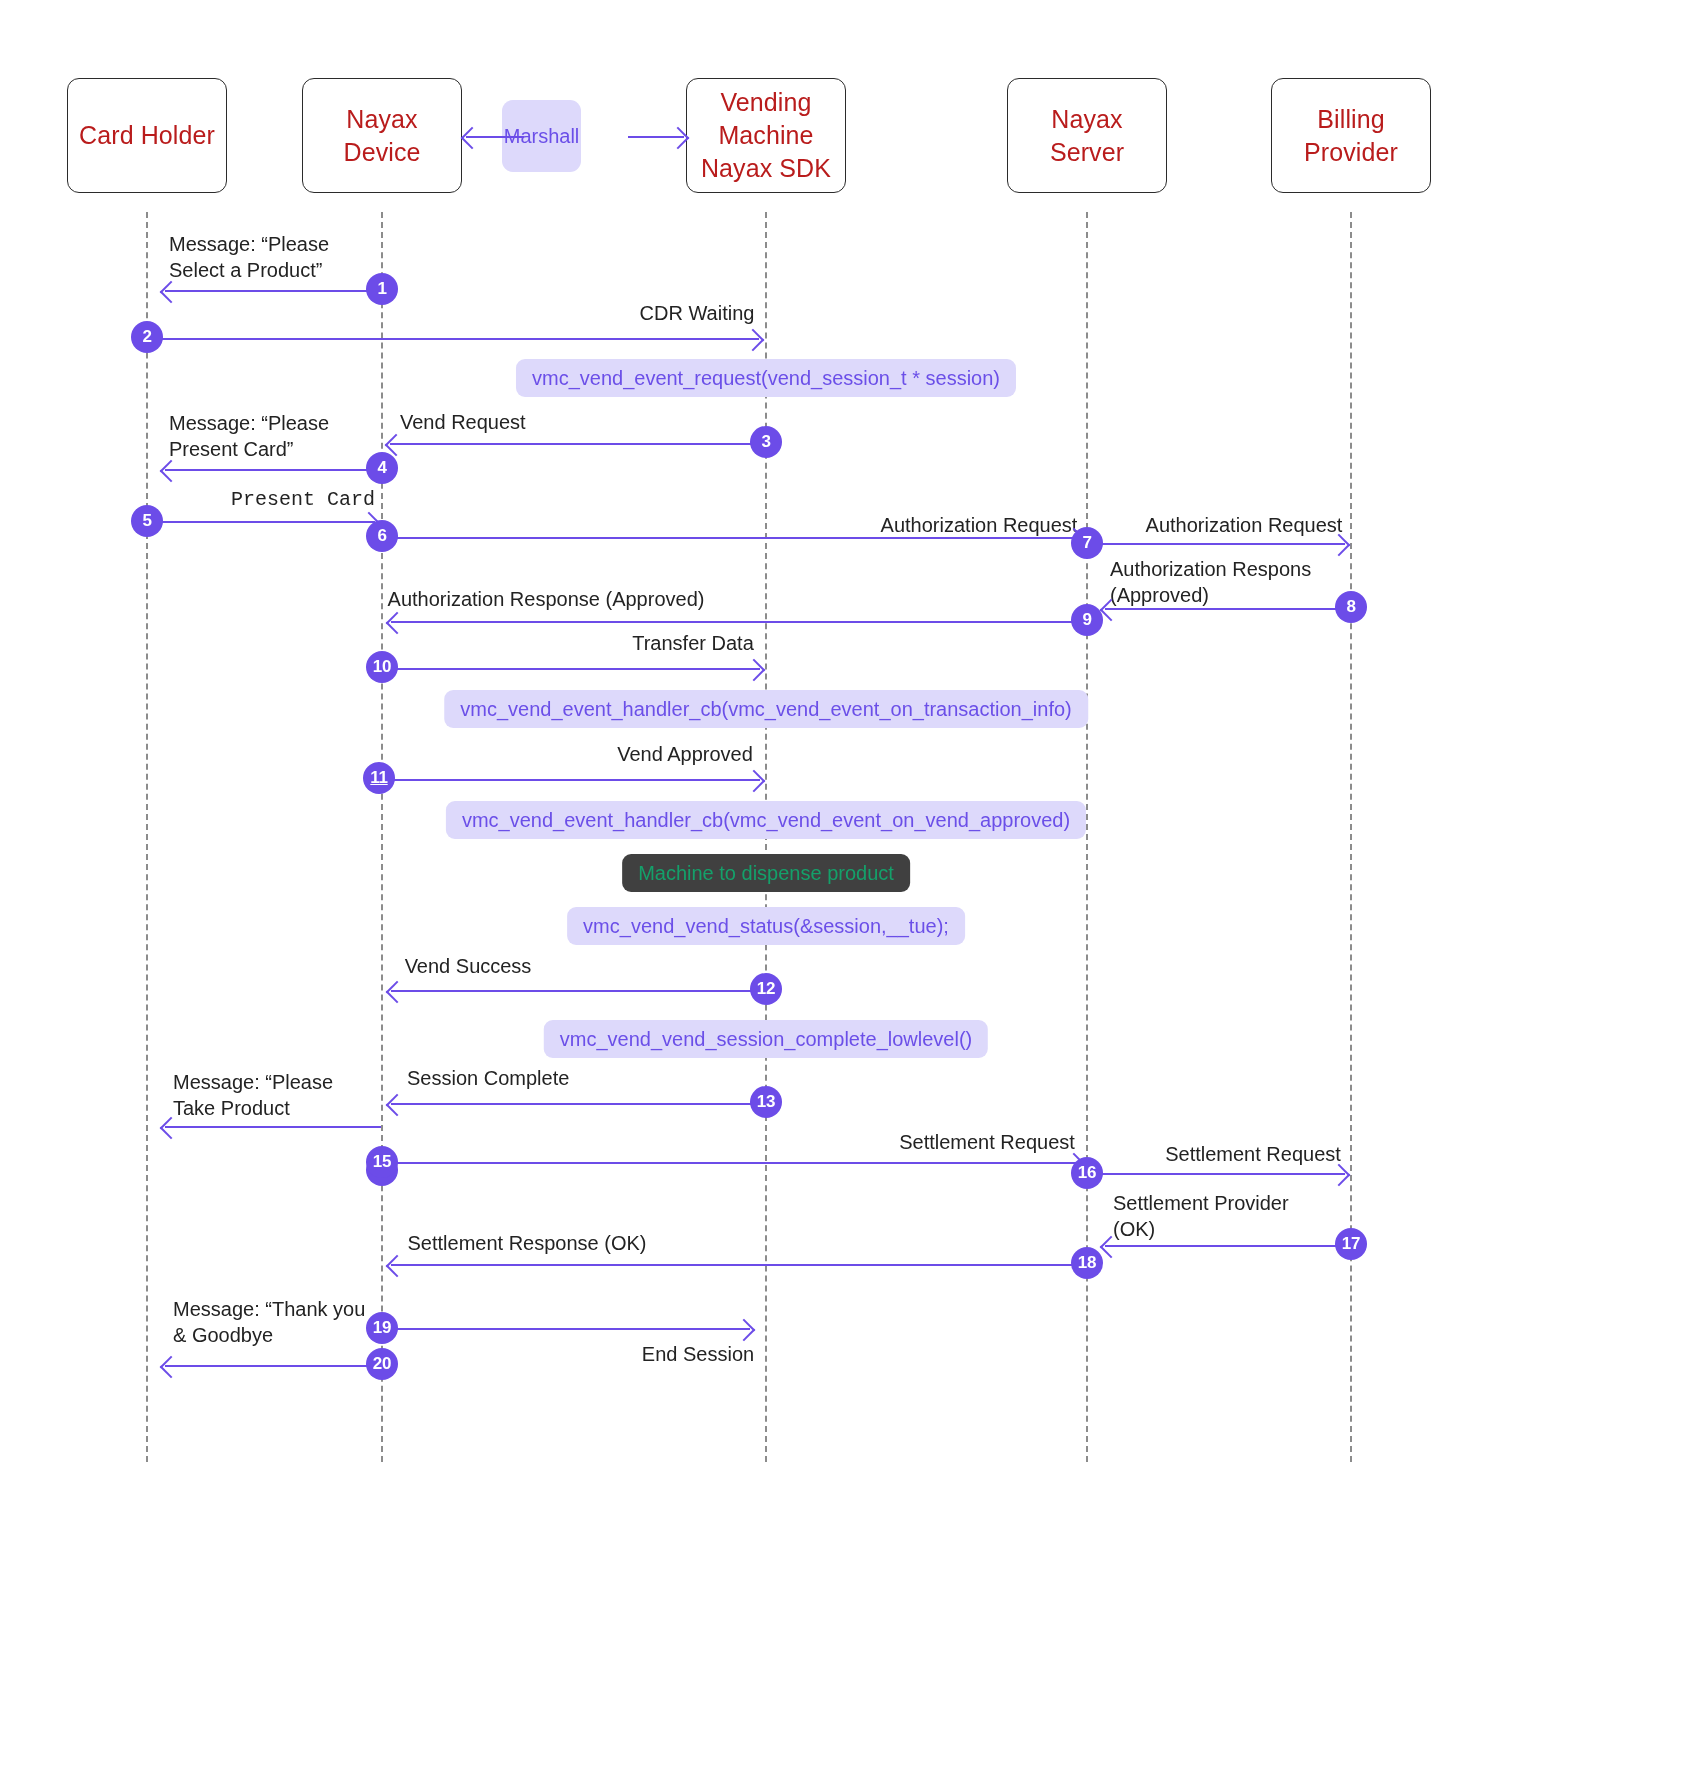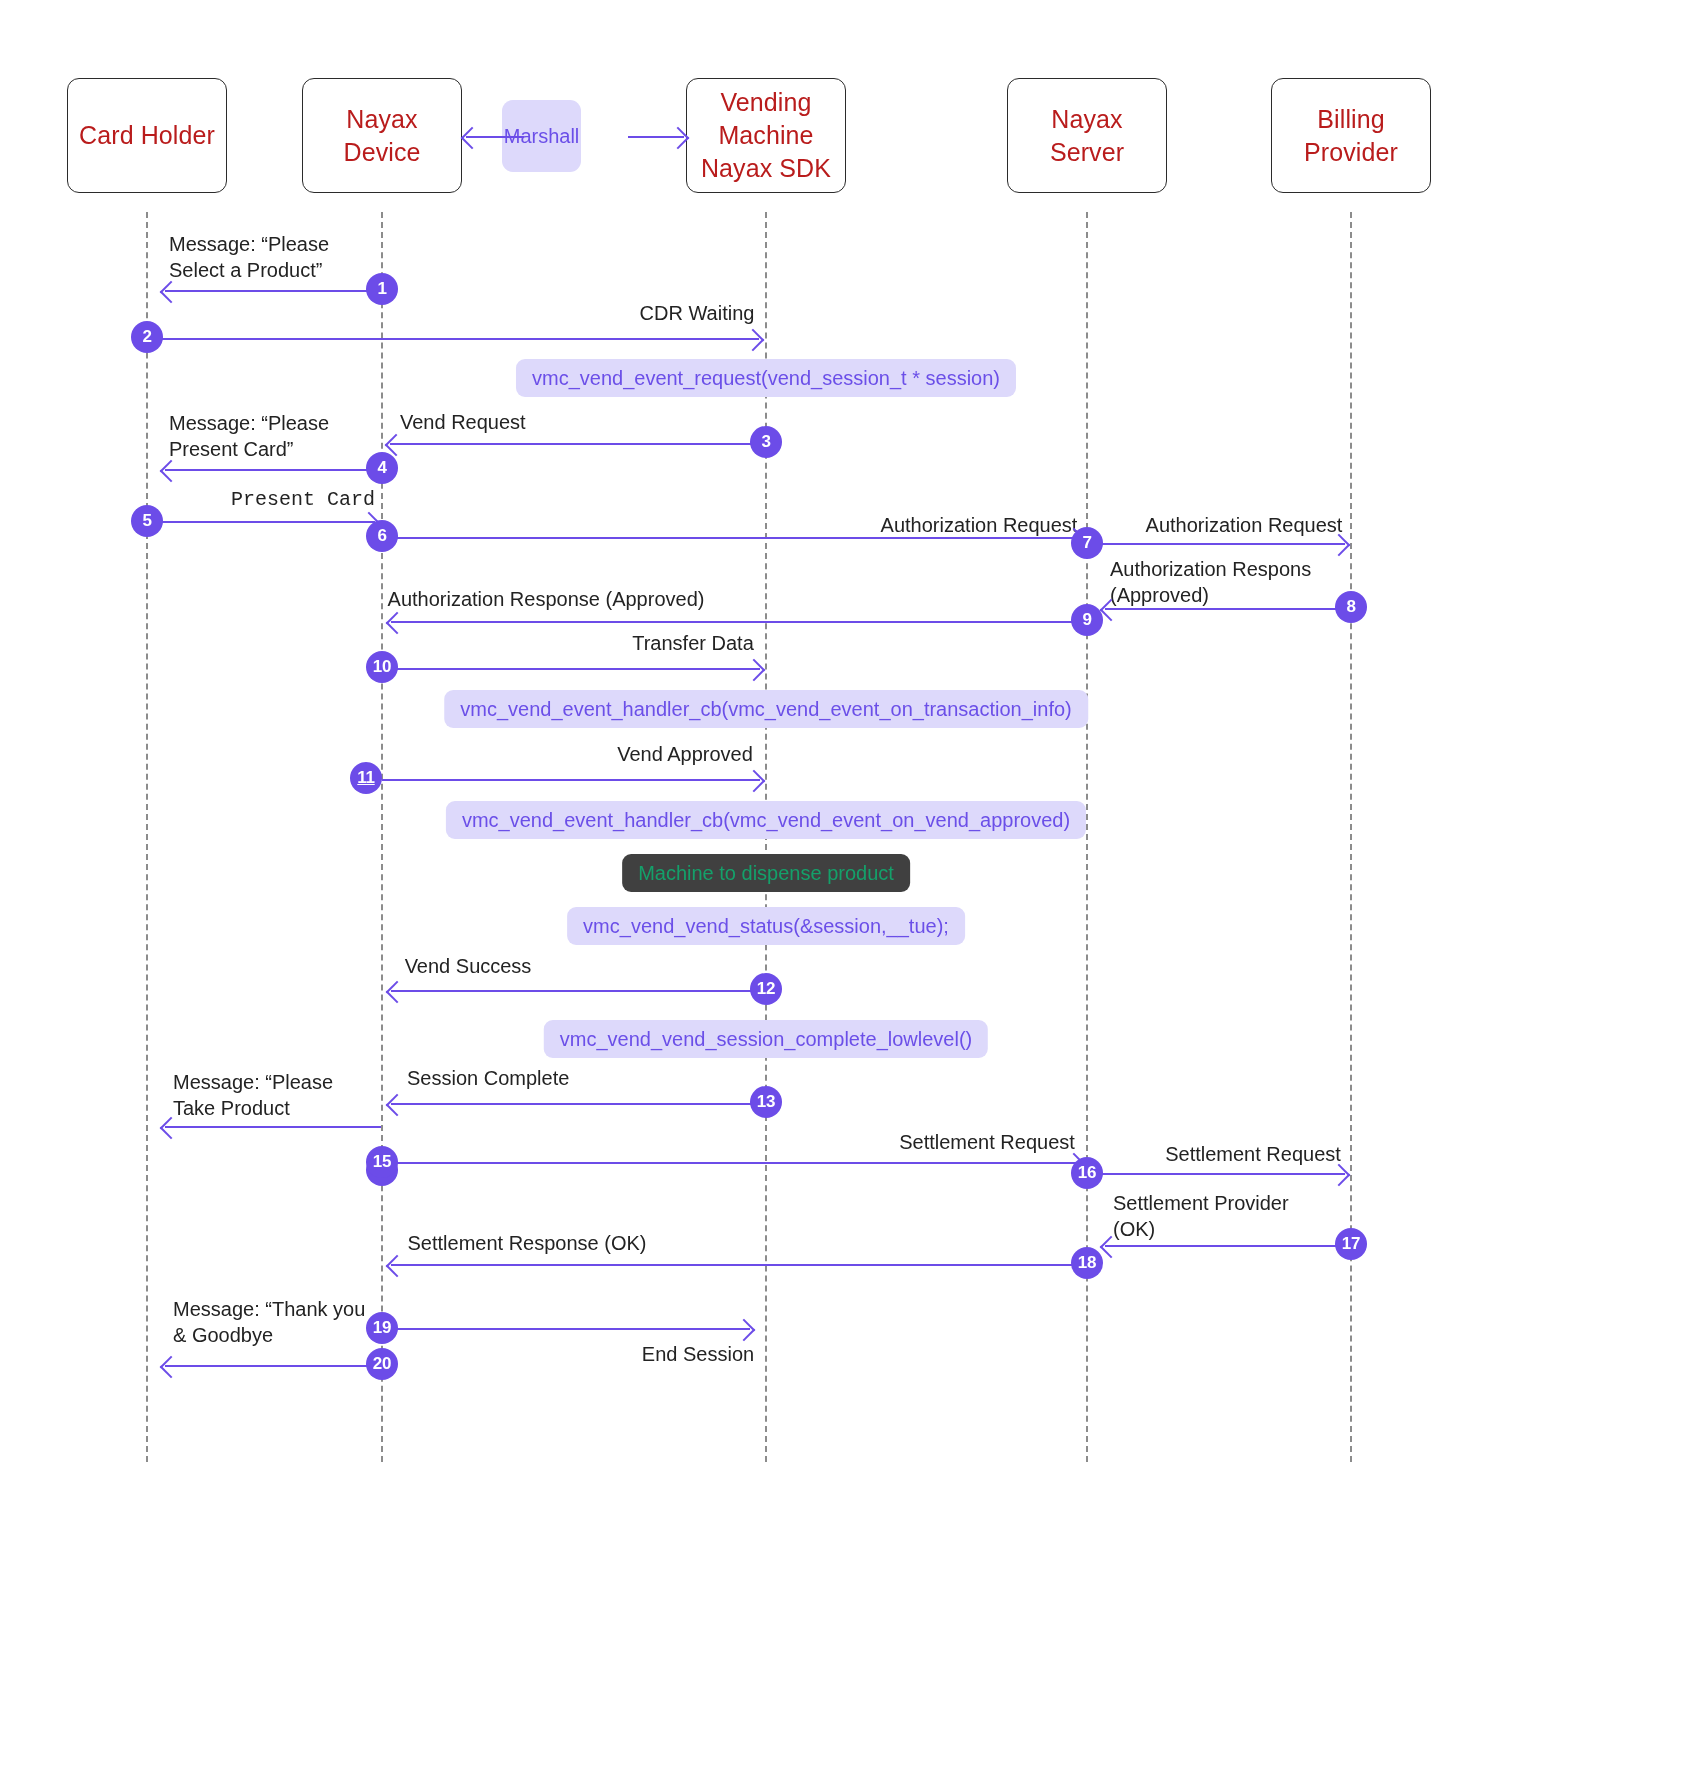--- a/index.html
+++ b/index.html
@@ -192,21 +192,21 @@
   <div class="bullet" style="left:1071px;top:604px;">9</div>
 
   <div class="mlabel center" style="left:693px;top:631px;">Transfer Data</div>
   <div class="arrow right" style="left:382px;top:668px;width:378px;"></div>
   <div class="bullet" style="left:366px;top:651px;">10</div>
 
   <div class="pill code" style="left:766px;top:690px;height:38px;">vmc_vend_event_handler_cb(vmc_vend_event_on_transaction_info)</div>
 
   <div class="mlabel center" style="left:685px;top:742px;">Vend Approved</div>
   <div class="arrow right" style="left:382px;top:779px;width:378px;"></div>
-  <div class="bullet" style="left:350px;top:762px;text-decoration:underline;">11</div>
+  <div class="bullet" style="left:363px;top:762px;text-decoration:underline;">11</div>
 
   <div class="pill code" style="left:766px;top:801px;height:38px;">vmc_vend_event_handler_cb(vmc_vend_event_on_vend_approved)</div>
 
   <div class="pill note" style="left:766px;top:854px;height:38px;">Machine to dispense product</div>
 
   <div class="pill code" style="left:766px;top:907px;height:38px;">vmc_vend_vend_status(&amp;session,__tue);</div>
 
   <div class="mlabel center" style="left:468px;top:954px;">Vend Success</div>
   <div class="arrow left" style="left:391px;top:990px;width:369px;"></div>
   <div class="bullet" style="left:750px;top:973px;">12</div>

